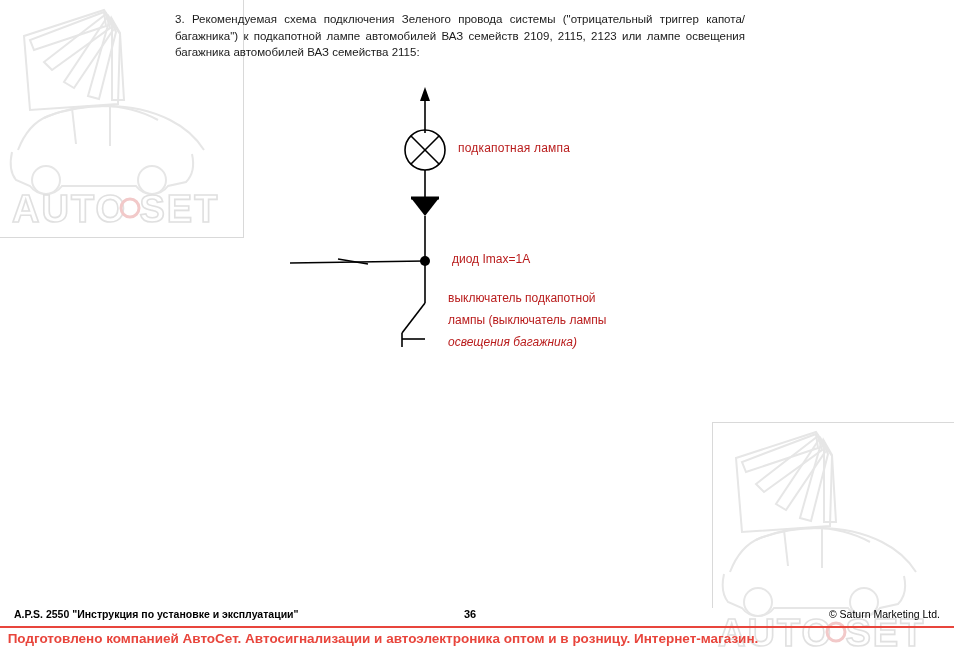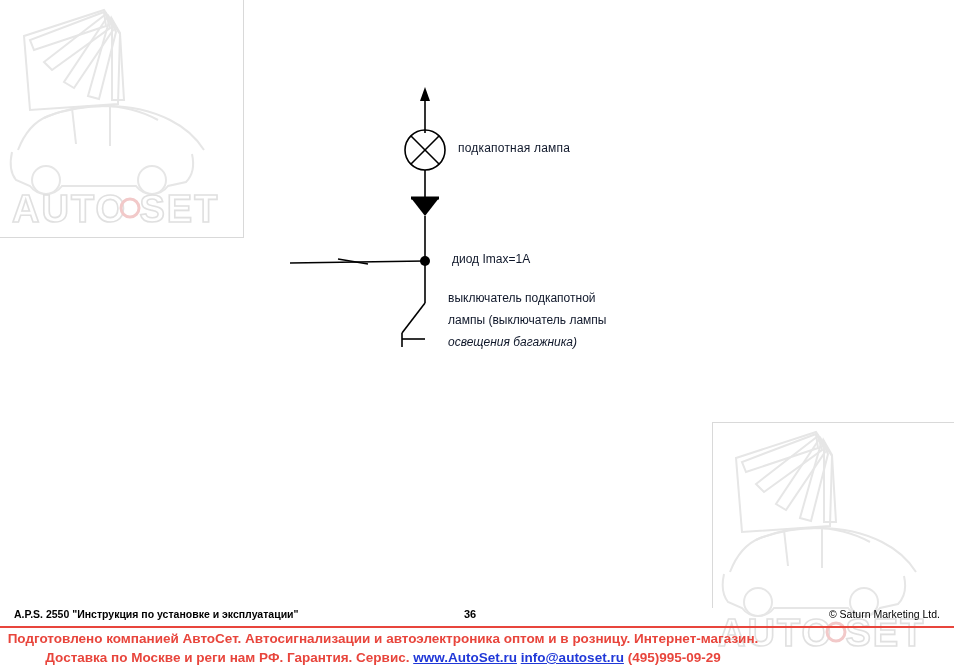--- a/index.html
+++ b/index.html
@@ -71,21 +71,21 @@
   .schematic {
     position: absolute;
     left: 280px;
     top: 85px;
     width: 420px;
     height: 290px;
   }
   .lbl {
     position: absolute;
     font-size: 12px;
-    color: #0f172a;
+    color: #b91c1c;
     white-space: nowrap;
   }
   .lbl-lamp   { left: 178px; top: 56px; letter-spacing: .2px; }
   .lbl-diode  { left: 172px; top: 119px; margin-top: 48px; }
   .lbl-sw1    { left: 168px; top: 206px; }
   .lbl-sw2    { left: 168px; top: 228px; }
   .lbl-sw3    { left: 168px; top: 250px; font-style: italic; }
 
   
   .footer-left {
@@ -183,20 +183,21 @@
         <path d="M72 108 l4 36"></path>
         <path d="M110 106 l0 40"></path>
         <ellipse cx="46" cy="180" rx="14" ry="14"></ellipse>
         <ellipse cx="152" cy="180" rx="14" ry="14"></ellipse>
       </g>
       <text x="6" y="224" font-family="Liberation Sans, sans-serif" font-size="38" font-weight="bold" fill="none" stroke="#e0e0e0" stroke-width="1.6" letter-spacing="2">AUTO SET</text>
       <circle cx="124" cy="210" r="9" fill="none" stroke="#f2c9c9" stroke-width="3"></circle>
     </svg>
   </div>
 
+  <div class="heading">3. Рекомендуемая схема подключения Зеленого провода системы ("отрицательный триггер капота/багажника") к подкапотной лампе автомобилей ВАЗ семейств 2109, 2115, 2123 или лампе освещения багажника автомобилей ВАЗ семейства 2115:</div>
 
   <div class="schematic">
     <svg width="420" height="290" viewBox="0 0 420 290" xmlns="http://www.w3.org/2000/svg">
       <g stroke="#000000" stroke-width="1.6" fill="none">
 
         <line x1="145" y1="10" x2="145" y2="48"></line>
         <polygon points="145,2 140,16 150,16" fill="#000000" stroke="none"></polygon>
 
         <circle cx="145" cy="65" r="20"></circle>
         <line x1="131" y1="51" x2="159" y2="79"></line>
@@ -231,18 +232,15 @@
   </div>
 
   <div class="footer-left">A.P.S. 2550 "Инструкция по установке и эксплуатации"</div>
   <div class="footer-page">36</div>
   <div class="footer-right">© Saturn Marketing Ltd.</div>
 
   <div class="footer-rule"></div>
 
   <div class="promo">
     <span>Подготовлено компанией АвтоСет. Автосигнализации и автоэлектроника оптом и в розницу. Интернет-магазин.</span>
-    <span class="line2">
-      <span>Доставка по Москве и реги  нам РФ. Гарантия. Сервис. </span><a href="#">www.AutoSet.ru</a><span>  </span><a href="#">info@autoset.ru</a><span>  (495)995-09-29</span>
-    </span>
   </div>
 
 </div>
 
 </body></html>

